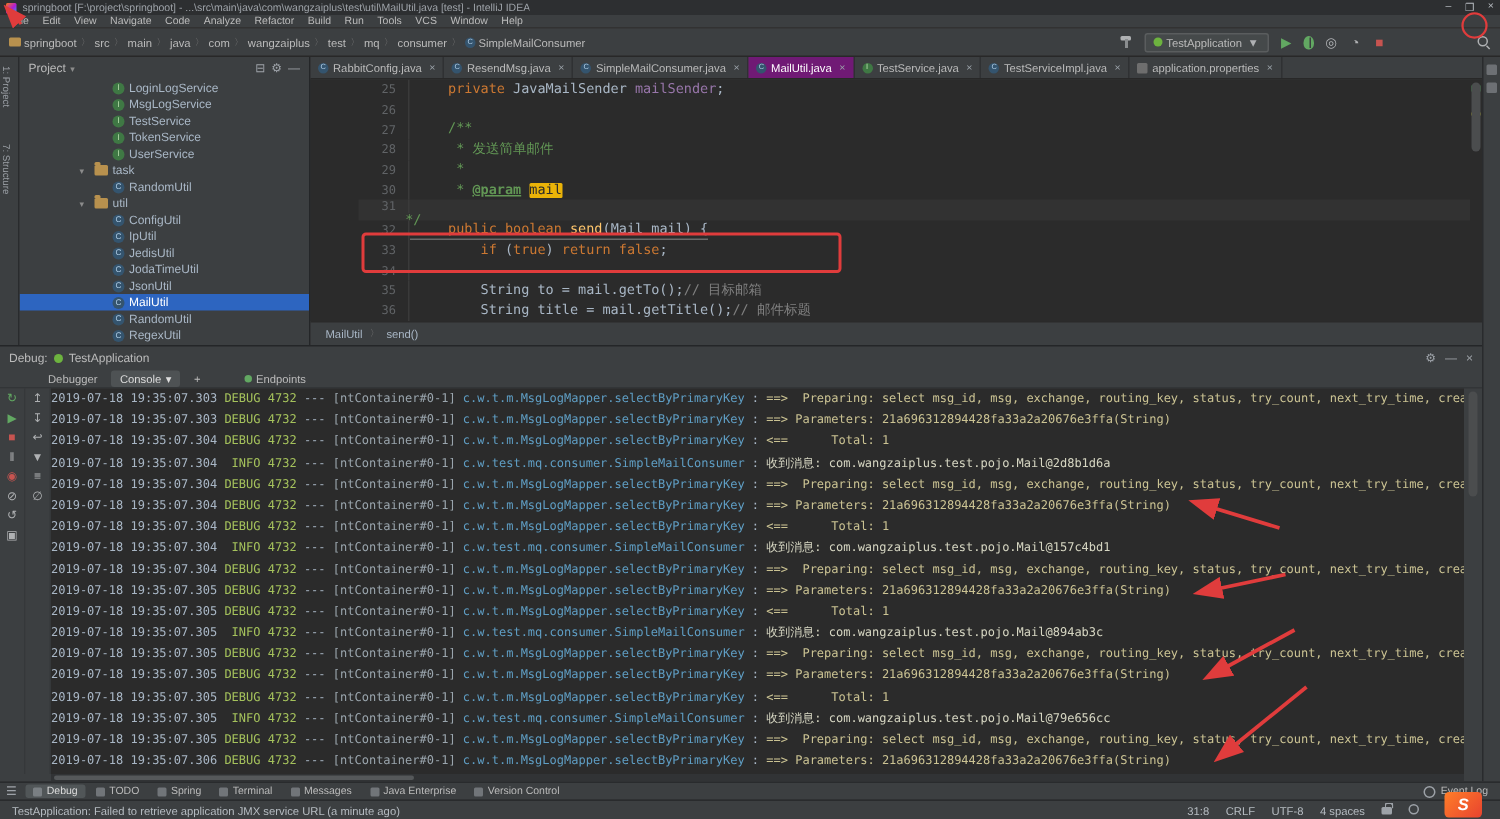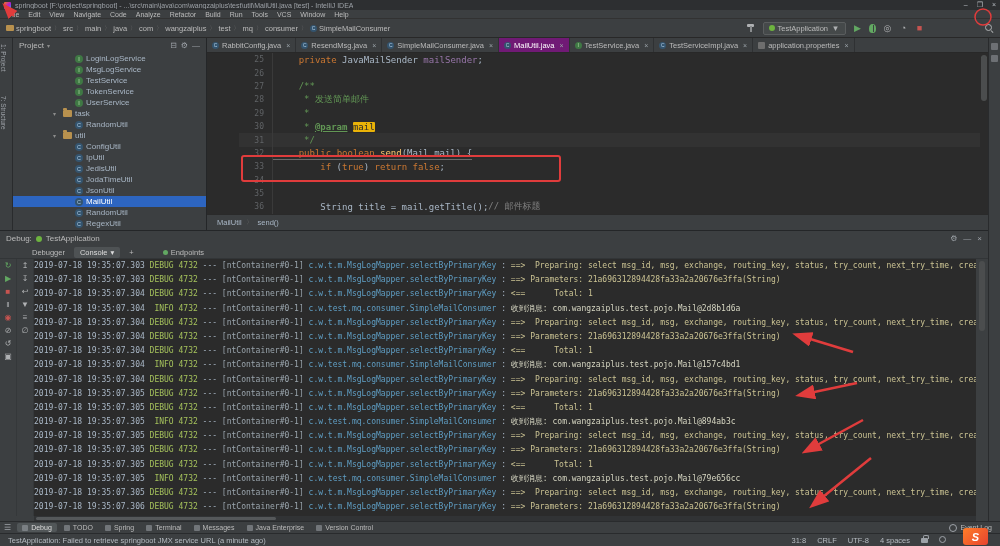--- a/index.html
+++ b/index.html
@@ -56,21 +56,21 @@
   #tabs{position:absolute;top:0;left:0;right:0;height:15px;background:#3c3f41;border-bottom:1px solid #282828;display:flex;overflow:hidden;}
   .tab{display:flex;align-items:center;gap:3px;padding:0 5px;font-size:7.5px;color:#bbb;border-right:1px solid #2f3133;white-space:nowrap;}
   .tab.active{background:#701a75;color:#fff;}
   .tab-icon{width:7px;height:7px;border-radius:50%;font-size:5px;line-height:7px;text-align:center;flex:none;}
   .tab-icon.class{background:#34546e;color:#aecbe4;}
   .tab-icon.interface{background:#3f7844;color:#b9e0ae;}
   .tab-icon.properties{background:#6e6e6e;border-radius:1px;color:#ddd;}
   .tab-close{font-size:7px;color:#9aa2a8;margin-left:2px;}
   #code{position:absolute;top:15px;left:0;right:8px;height:161px;overflow:hidden;font-family:"DejaVu Sans Mono",monospace;font-size:9px;padding-left:32px;}
   .code-line{height:13.4px;display:flex;align-items:stretch;}
-  .code-line.current{background:#323232;}
+  .code-line.current{background:#323232;flex-direction:column;}
   .gutter-num{width:34px;flex:none;display:flex;align-items:center;justify-content:flex-end;padding-right:8px;color:#606366;font-size:8px;border-right:1px solid #3a3a3a;}
   .line-text{white-space:pre;padding-left:4px;display:flex;align-items:center;}
   .line-text.underline{box-shadow:0 -1px 0 #6a6a6a inset;}
   .seg.pln{color:#a9b7c6}.seg.kw{color:#cc7832}.seg.doc{color:#629755}.seg.cmt{color:#808080}
   .seg.fld{color:#9876aa}.seg.fn{color:#ffc66d}
   .seg.tag{color:#629755;font-weight:bold;text-decoration:underline;}
   .seg.prm{background:#eab308;color:#2b2b2b;border-radius:1px;}
   #editor-scroll{position:absolute;right:0;top:15px;width:8px;height:161px;}
   #editor-scroll .thumb{position:absolute;top:2px;left:1px;width:6px;height:46px;background:#4b4d4e;border-radius:3px;}
   #editor-scroll .mark-y{position:absolute;left:1px;top:22px;width:6px;height:2px;background:#bbb529;}
@@ -375,20 +375,21 @@
         <div class="code-line">
           <span class="gutter-num">33</span>
           <span class="line-text"><span class="seg pln">        </span><span class="seg kw">if</span><span class="seg pln"> (</span><span class="seg kw">true</span><span class="seg pln">) </span><span class="seg kw">return</span><span class="seg pln"> </span><span class="seg kw">false</span><span class="seg pln">;</span></span>
         </div>
         <div class="code-line">
           <span class="gutter-num">34</span>
           <span class="line-text"></span>
         </div>
         <div class="code-line">
           <span class="gutter-num">35</span>
+          <span class="line-text"><span class="seg pln">        String to = mail.getTo();</span><span class="seg cmt">// 目标邮箱</span></span>
         </div>
         <div class="code-line">
           <span class="gutter-num">36</span>
           <span class="line-text"><span class="seg pln">        String title = mail.getTitle();</span><span class="seg cmt">// 邮件标题</span></span>
         </div>
       </div>
     <div id="editor-scroll">
       <div class="mark-g"></div>
       <div class="mark-y"></div>
       <div class="thumb"></div>
@@ -487,21 +488,21 @@
         <span class="tw-btn">Messages</span>
         <span class="tw-btn">Java Enterprise</span>
         <span class="tw-btn">Version Control</span>
       </span>
     <span id="event-log">
         <span>Event Log</span>
       </span>
   </div>
 
   <div id="status-bar">
-    <span id="status-msg">TestApplication: Failed to retrieve springboot JMX service URL (a minute ago)</span>
+    <span id="status-msg">TestApplication: Failed to retrieve application JMX service URL (a minute ago)</span>
     <span id="status-right">
       <span>31:8</span>
       <span>CRLF</span>
       <span>UTF-8</span>
       <span>4 spaces</span>
       <span id="lock-icon"></span>
       <span id="indicator-icon"></span>
     </span>
   </div>
 

